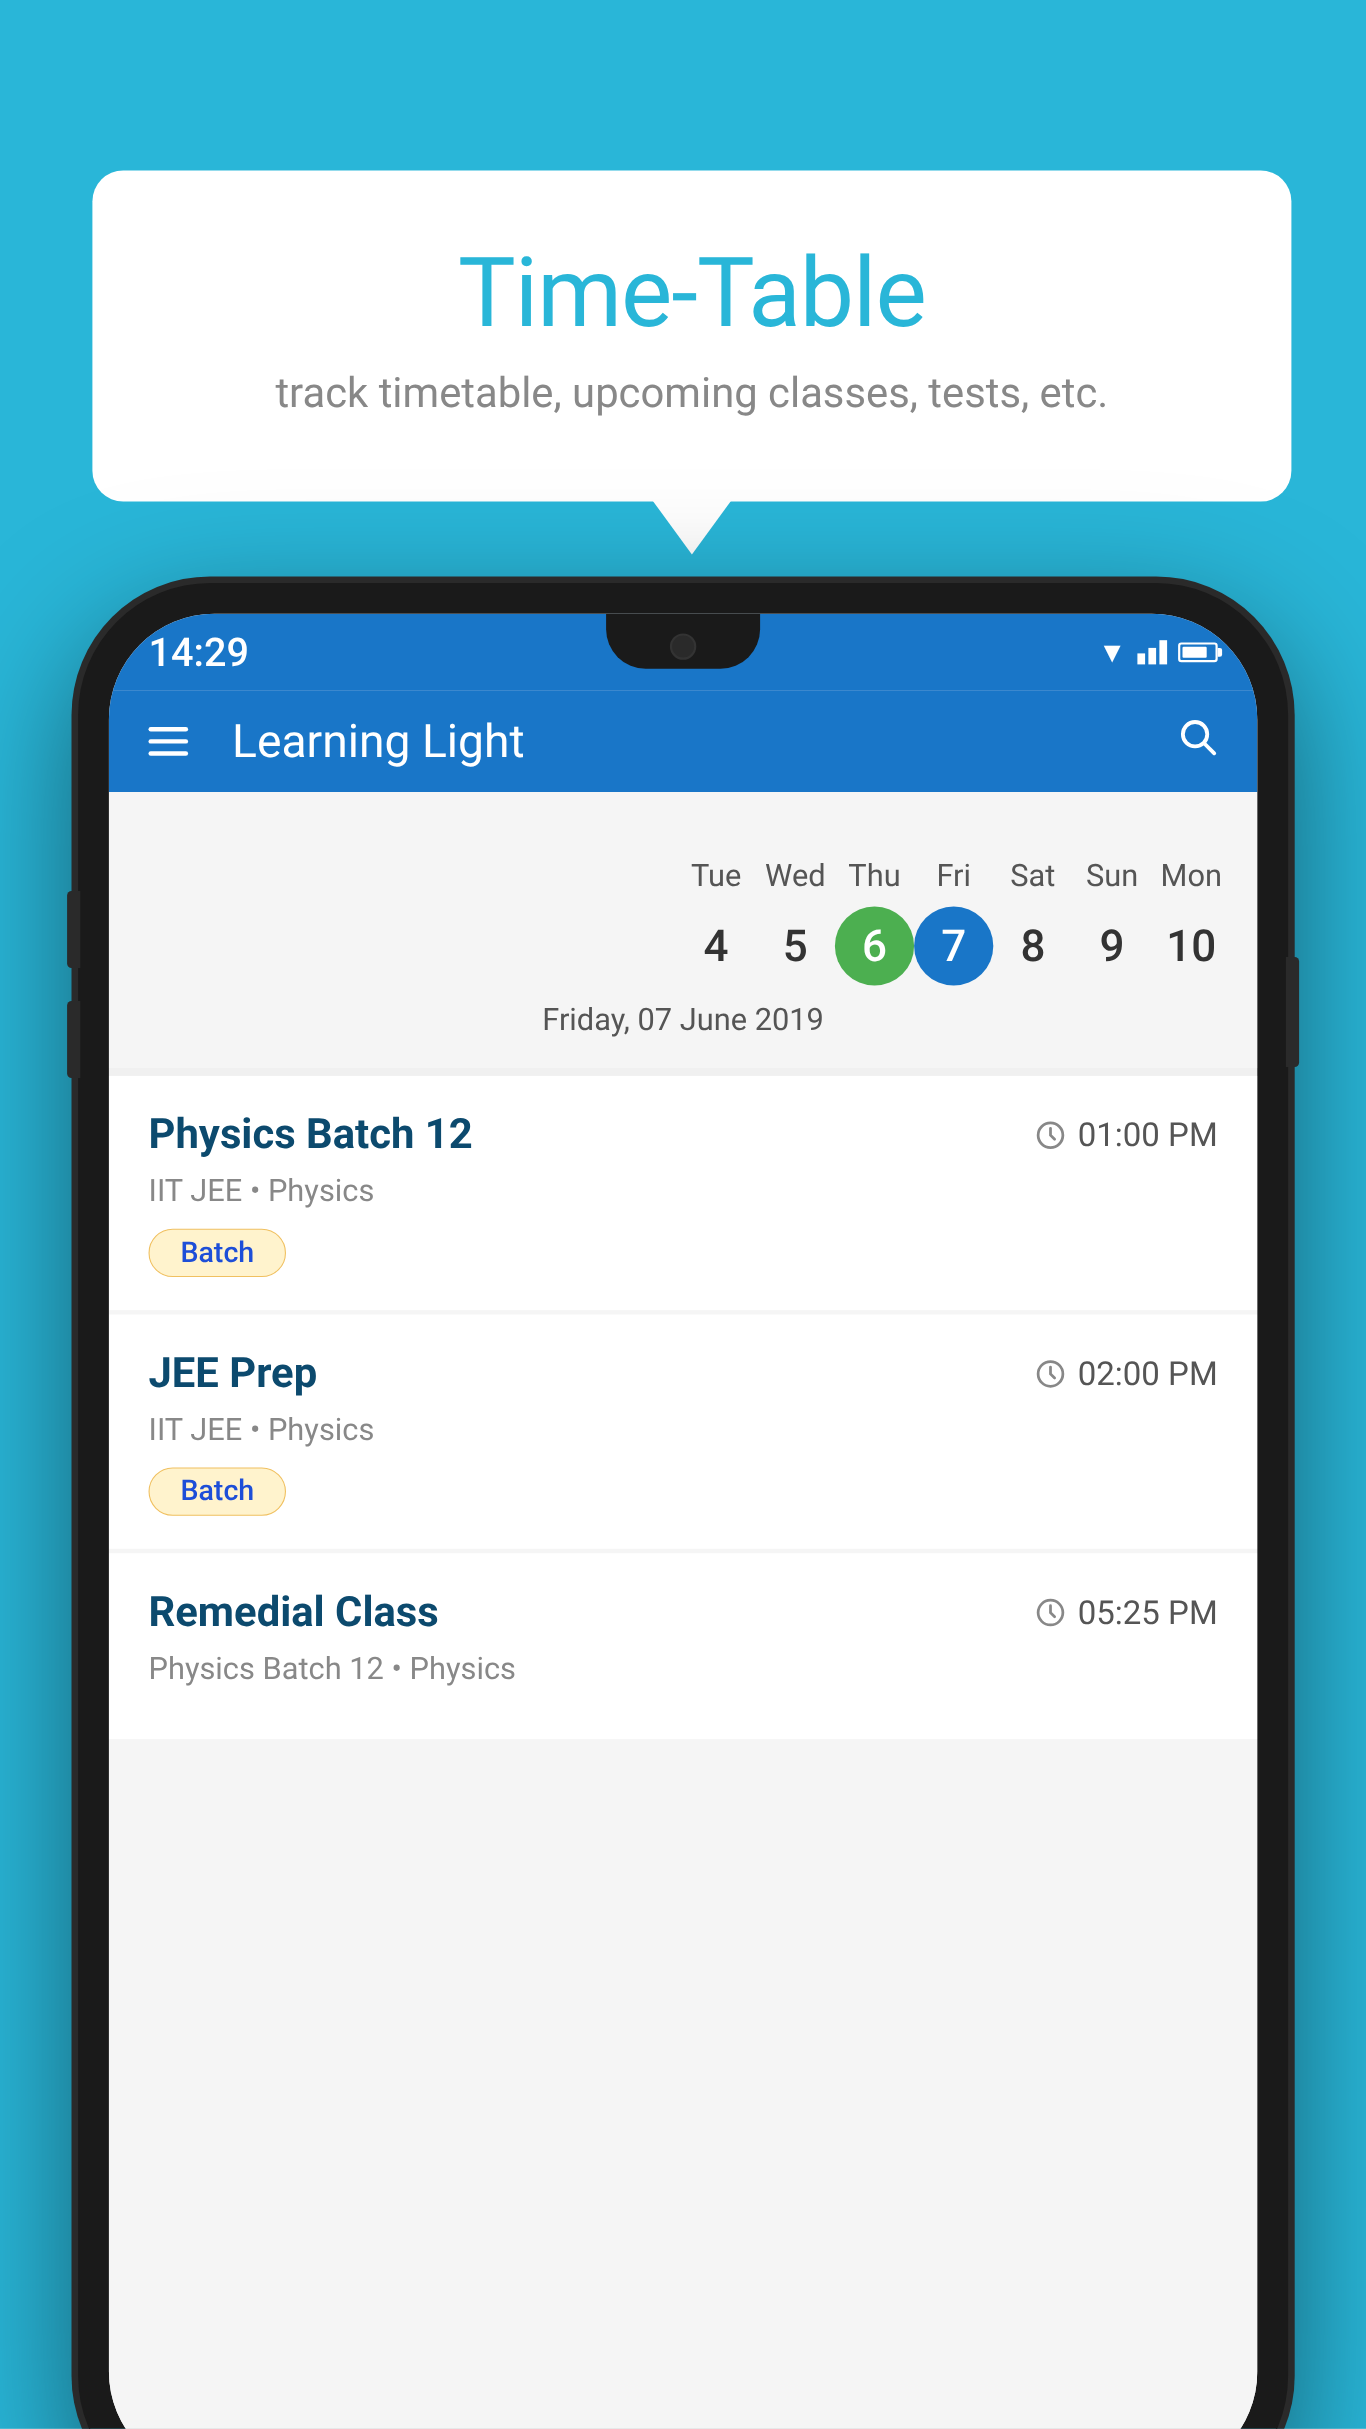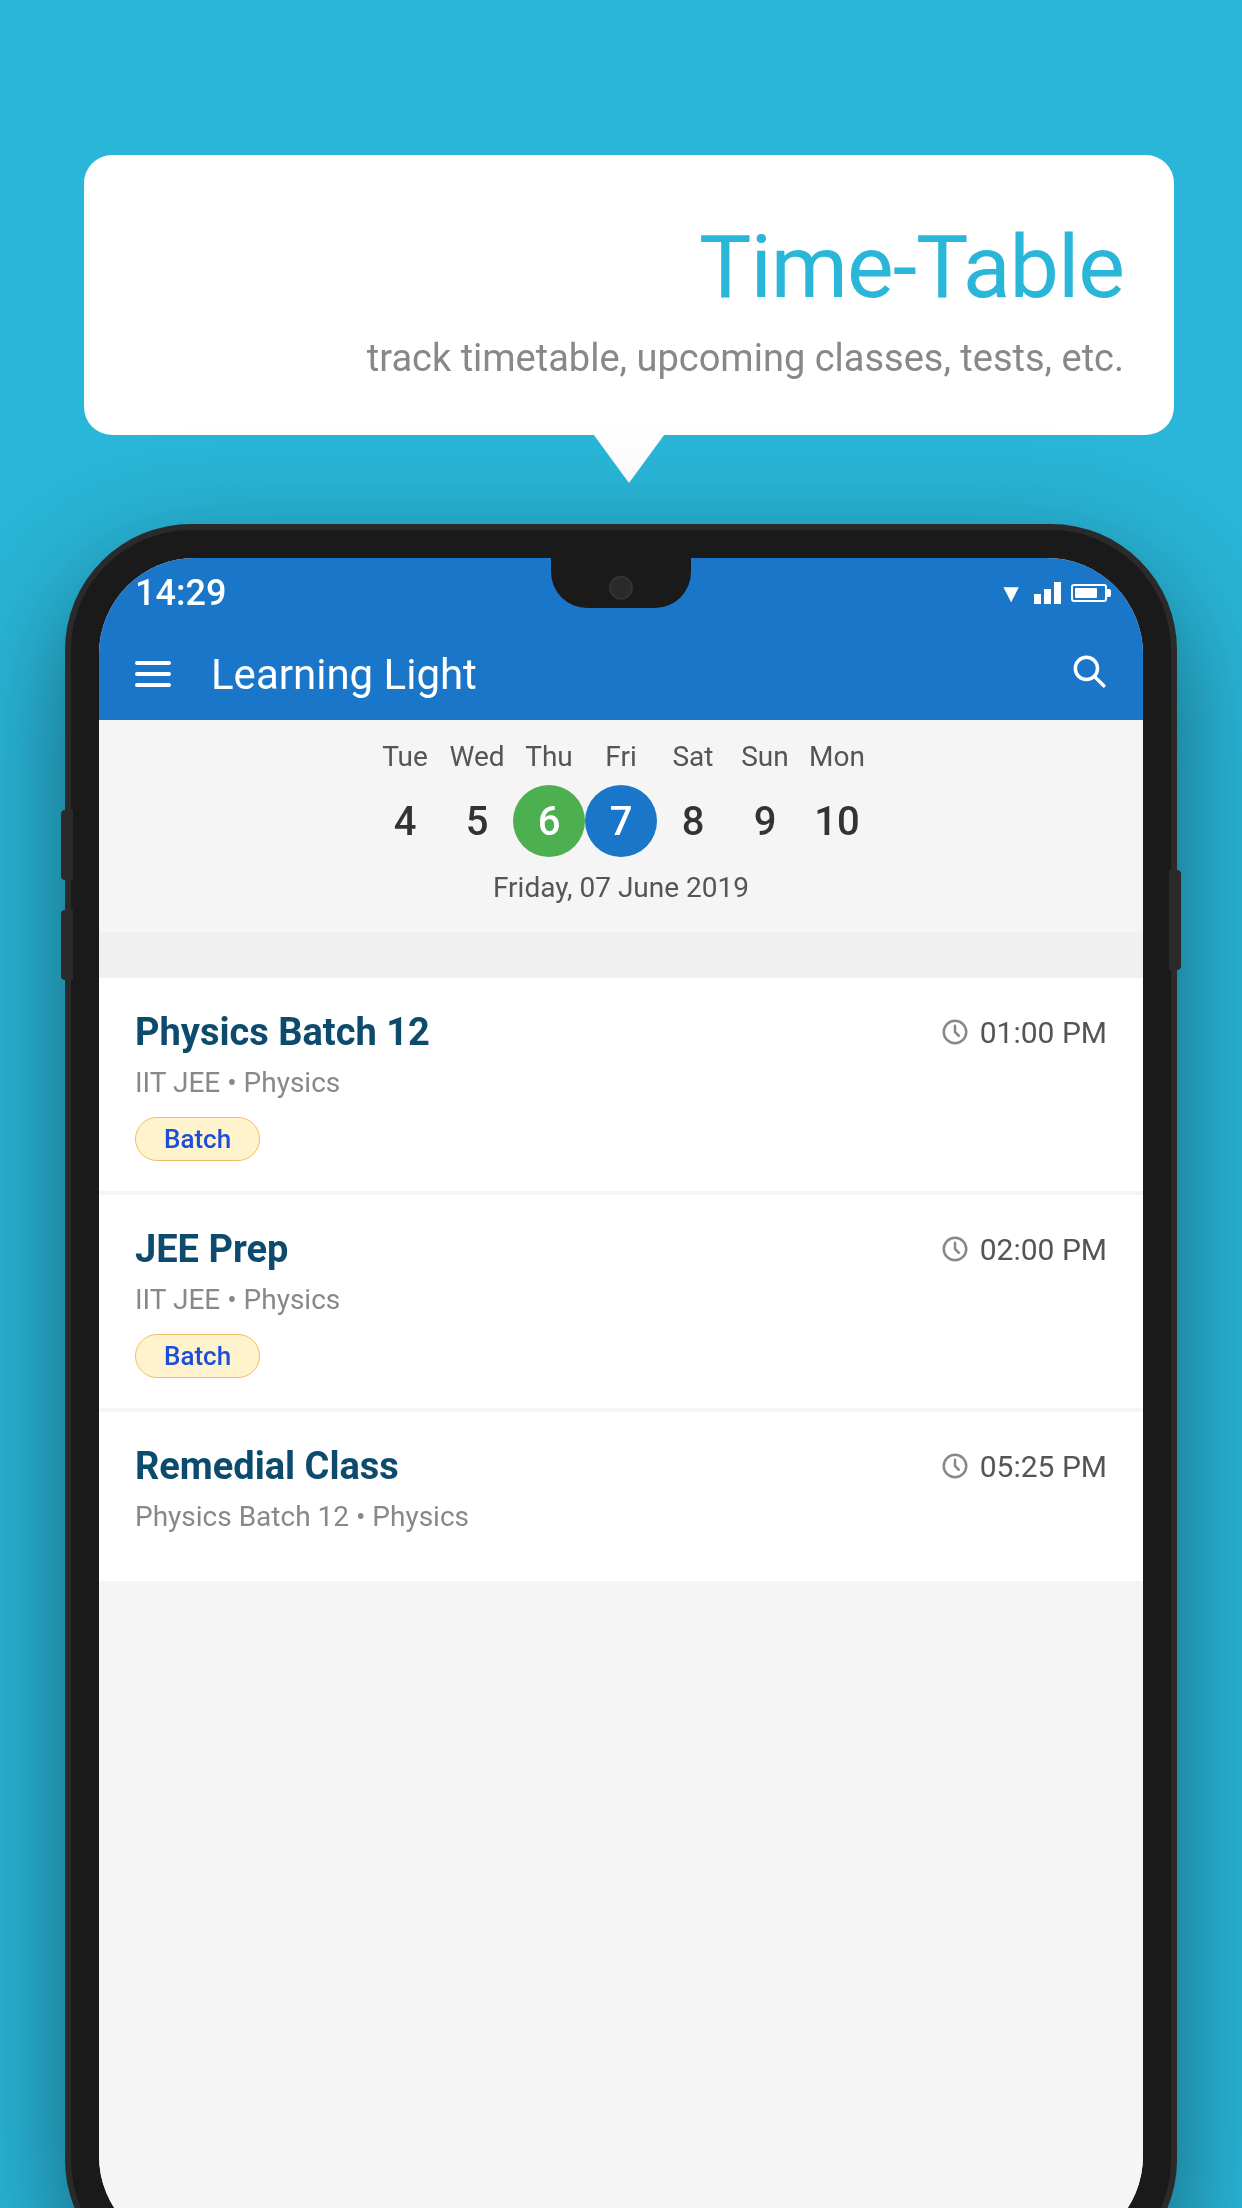--- a/index.html
+++ b/index.html
@@ -15,22 +15,22 @@
     }
 
     
     .tooltip-card {
       position: absolute;
       top: 155px;
       left: 84px;
       right: 68px;
       background: white;
       border-radius: 28px;
-      padding: 60px 50px 55px;
-      text-align: right;
+      padding: 60px 50px 76px;
+      text-align: center;
     }
     .tooltip-card::after {
       content: '';
       position: absolute;
       bottom: -48px;
       left: 50%;
       transform: translateX(-50%);
       border-left: 38px solid transparent;
       border-right: 38px solid transparent;
       border-top: 52px solid white;
@@ -206,22 +206,23 @@
     .calendar-strip {
       position: absolute;
       top: 162px;
       left: 0;
       right: 0;
       background: #f5f5f5;
       padding-bottom: 20px;
     }
     .days-row {
       display: flex;
-      justify-content: center;
+      justify-content: flex-end;
       padding: 20px 24px 0;
+      margin-top: 39px;
     }
     .day-column {
       display: flex;
       flex-direction: column;
       align-items: center;
       gap: 12px;
       cursor: pointer;
     }
     .day-name {
       font-size: 28px;

